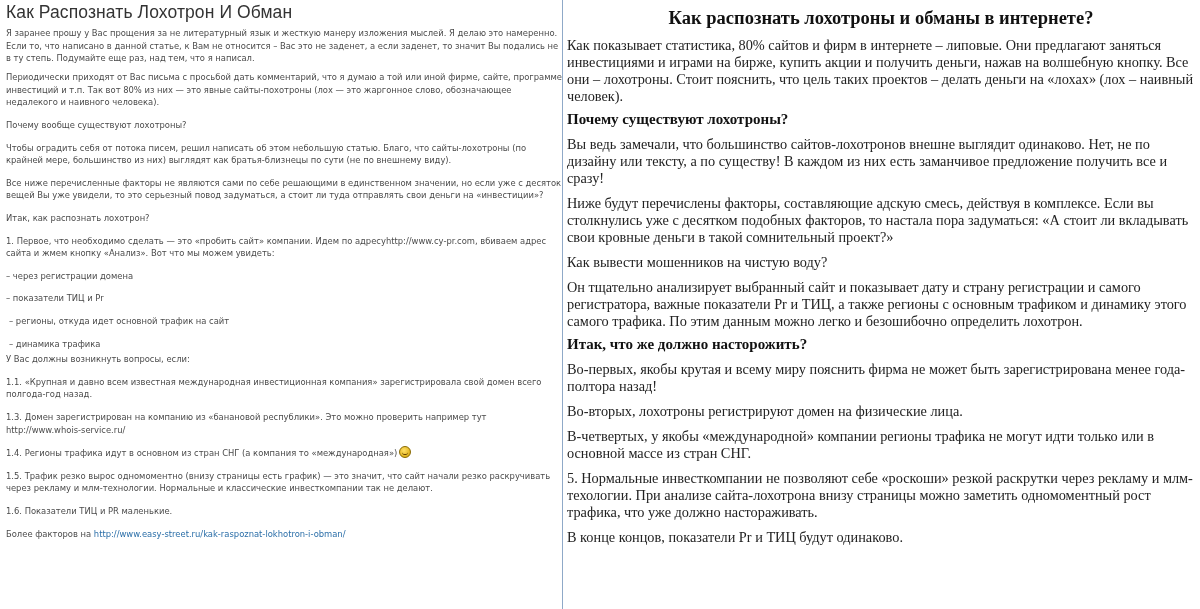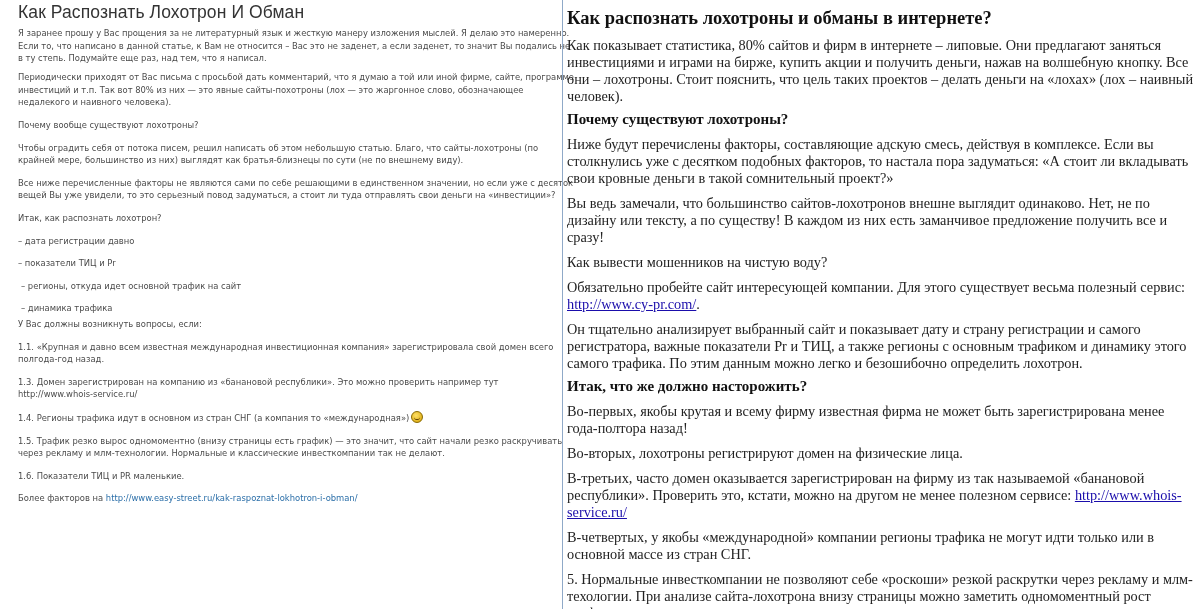--- a/index.html
+++ b/index.html
@@ -1,18 +1,18 @@
 <!DOCTYPE html>
 <html><head>
 <meta charset="utf-8">
 <style>
   html, body { margin: 0; padding: 0; }
   body { width: 1200px; height: 609px; background: #ffffff; overflow: hidden; position: relative; }
   .left {
-    position: absolute; left: 12px; top: 0; width: 562px; height: 609px;
+    position: absolute; left: 0; top: 0; width: 562px; height: 609px;
     font-family: "DejaVu Sans", sans-serif; color: #4a4a4a; font-size: 8.4px; line-height: 12.6px;
     padding: 0 0 0 6px; box-sizing: border-box;
   }
   .left h1 {
     font-family: "Liberation Sans", sans-serif; font-weight: normal; font-size: 17.5px; color: #333;
     margin: 1px 0 4px 0; line-height: 22px; letter-spacing: 0.1px;
   }
   .left p { margin: 0 0 6.5px 0; }
   .left p.gap { margin-bottom: 10px; }
   .left p.tight { margin-bottom: 3px; }
@@ -25,61 +25,60 @@
   .smiley::after {
     content: ""; position: absolute; left: 2px; top: 5px; width: 6px; height: 2px;
     border-bottom: 1.5px solid #5a3a00; border-radius: 0 0 4px 4px;
   }
   .divider { position: absolute; left: 562px; top: 0; width: 1px; height: 609px; background: #8fa9c8; }
   .right {
     position: absolute; left: 567px; top: 0; width: 628px; height: 609px;
     font-family: "Liberation Serif", serif; color: #222; font-size: 14.3px; line-height: 17px;
   }
   .right h1 {
-    font-size: 18.5px; font-weight: bold; text-align: left; margin: 7px 0 5px 0; line-height: 22px; color: #111;
+    font-size: 18.5px; font-weight: bold; text-align: center; margin: 7px 0 5px 0; line-height: 22px; color: #111;
   }
   .right h2 { font-size: 15px; font-weight: bold; margin: 2px 0 4px 0; line-height: 18px; color: #111; }
   .right p { margin: 8px 0 5px 0; }
   .right a { color: #1a0dab; text-decoration: underline; }
 </style>
 </head>
 <body>
 
 <div class="left">
   <h1>Как Распознать Лохотрон И Обман</h1>
   <p>Я заранее прошу у Вас прощения за не литературный язык и жесткую манеру изложения мыслей. Я делаю это намеренно. Если то, что написано в данной статье, к Вам не относится – Вас это не заденет, а если заденет, то значит Вы подались не в ту степь. Подумайте еще раз, над тем, что я написал.</p>
   <p class="gap">Периодически приходят от Вас письма с просьбой дать комментарий, что я думаю а той или иной фирме, сайте, программе инвестиций и т.п. Так вот 80% из них — это явные сайты-похотроны (лох — это жаргонное слово, обозначающее недалекого и наивного человека).</p>
   <p class="gap">Почему вообще существуют лохотроны?</p>
   <p class="gap">Чтобы оградить себя от потока писем, решил написать об этом небольшую статью. Благо, что сайты-лохотроны (по крайней мере, большинство из них) выглядят как братья-близнецы по сути (не по внешнему виду).</p>
   <p class="gap">Все ниже перечисленные факторы не являются сами по себе решающими в единственном значении, но если уже с десяток вещей Вы уже увидели, то это серьезный повод задуматься, а стоит ли туда отправлять свои деньги на «инвестиции»?</p>
   <p class="gap">Итак, как распознать лохотрон?</p>
-  <p class="gap">– дата регистрации давно</p>
+  <p class="gap">1. Первое, что необходимо сделать — это «пробить сайт» компании. Идем по адресуhttp://www.cy-pr.com, вбиваем адрес сайта и жмем кнопку «Анализ». Вот что мы можем увидеть:</p>
+  <p class="gap">– через регистрации домена</p>
   <p class="gap">– показатели ТИЦ и Pr</p>
   <p class="gap" style="padding-left:3px">– регионы, откуда идет основной трафик на сайт</p>
   <p class="tight" style="padding-left:3px">– динамика трафика</p>
   <p class="gap">У Вас должны возникнуть вопросы, если:</p>
   <p class="gap">1.1. «Крупная и давно всем известная международная инвестиционная компания» зарегистрировала свой домен всего полгода-год назад.</p>
   <p class="gap">1.3. Домен зарегистрирован на компанию из «банановой республики». Это можно проверить например тут http://www.whois-service.ru/</p>
   <p class="gap"><span>1.4. Регионы трафика идут в основном из стран СНГ (а компания то «международная»)</span><span class="smiley"></span></p>
   <p class="gap">1.5. Трафик резко вырос одномоментно (внизу страницы есть график) — это значит, что сайт начали резко раскручивать через рекламу и млм-технологии. Нормальные и классические инвесткомпании так не делают.</p>
   <p class="gap">1.6. Показатели ТИЦ и PR маленькие.</p>
   <p><span>Более факторов на </span><a href="#">http://www.easy-street.ru/kak-raspoznat-lokhotron-i-obman/</a></p>
 </div>
 
 <div class="divider"></div>
 
 <div class="right">
   <h1>Как распознать лохотроны и обманы в интернете?</h1>
   <p>Как показывает статистика, 80% сайтов и фирм в интернете – липовые. Они предлагают заняться инвестициями и играми на бирже, купить акции и получить деньги, нажав на волшебную кнопку. Все они – лохотроны. Стоит пояснить, что цель таких проектов – делать деньги на «лохах» (лох – наивный человек).</p>
   <h2>Почему существуют лохотроны?</h2>
+  <p>Вы ведь замечали, что большинство сайтов-лохотронов внешне выглядит одинаково. Нет, не по дизайну или тексту, а по существу! В каждом из них есть заманчивое предложение получить все и сразу!</p>
   <p>Ниже будут перечислены факторы, составляющие адскую смесь, действуя в комплексе. Если вы столкнулись уже с десятком подобных факторов, то настала пора задуматься: «А стоит ли вкладывать свои кровные деньги в такой сомнительный проект?»</p>
-  <p>Вы ведь замечали, что большинство сайтов-лохотронов внешне выглядит одинаково. Нет, не по дизайну или тексту, а по существу! В каждом из них есть заманчивое предложение получить все и сразу!</p>
   <p>Как вывести мошенников на чистую воду?</p>
-  <p><span>Обязательно пробейте сайт интересующей компании. Для этого существует весьма полезный сервис: </span><a href="#">http://www.cy-pr.com/</a><span>.</span></p>
   <p>Он тщательно анализирует выбранный сайт и показывает дату и страну регистрации и самого регистратора, важные показатели Pr и ТИЦ, а также регионы с основным трафиком и динамику этого самого трафика. По этим данным можно легко и безошибочно определить лохотрон.</p>
   <h2>Итак, что же должно насторожить?</h2>
-  <p>Во-первых, якобы крутая и всему фирму известная фирма не может быть зарегистрирована менее года-полтора назад!</p>
+  <p>Во-первых, якобы крутая и всему миру пояснить фирма не может быть зарегистрирована менее года-полтора назад!</p>
   <p>Во-вторых, лохотроны регистрируют домен на физические лица.</p>
-  <p><span>В-третьих, часто домен оказывается зарегистрирован на фирму из так называемой «банановой республики». Проверить это, кстати, можно на другом не менее полезном сервисе: </span><a href="#">http://www.whois-service.ru/</a></p>
   <p>В-четвертых, у якобы «международной» компании регионы трафика не могут идти только или в основной массе из стран СНГ.</p>
   <p>5. Нормальные инвесткомпании не позволяют себе «роскоши» резкой раскрутки через рекламу и млм-техологии. При анализе сайта-лохотрона внизу страницы можно заметить одномоментный рост трафика, что уже должно настораживать.</p>
   <p>В конце концов, показатели Pr и ТИЦ будут одинаково.</p>
 </div>
 
 </body></html>

